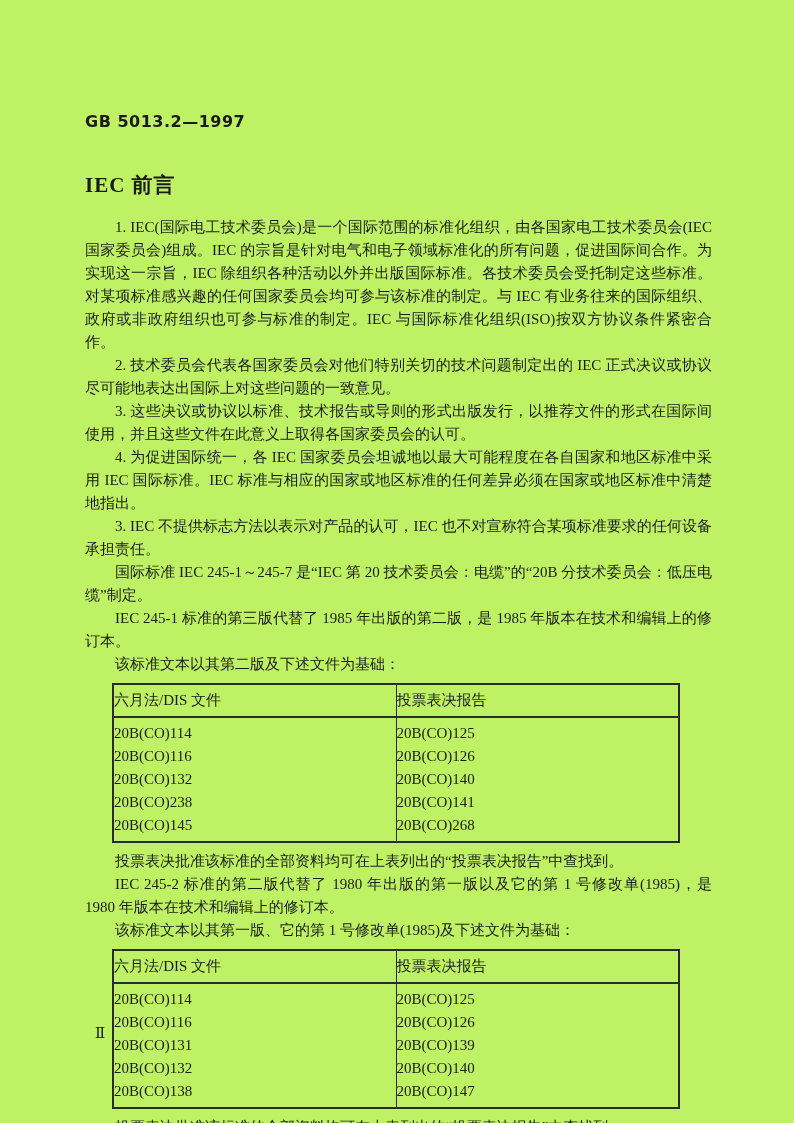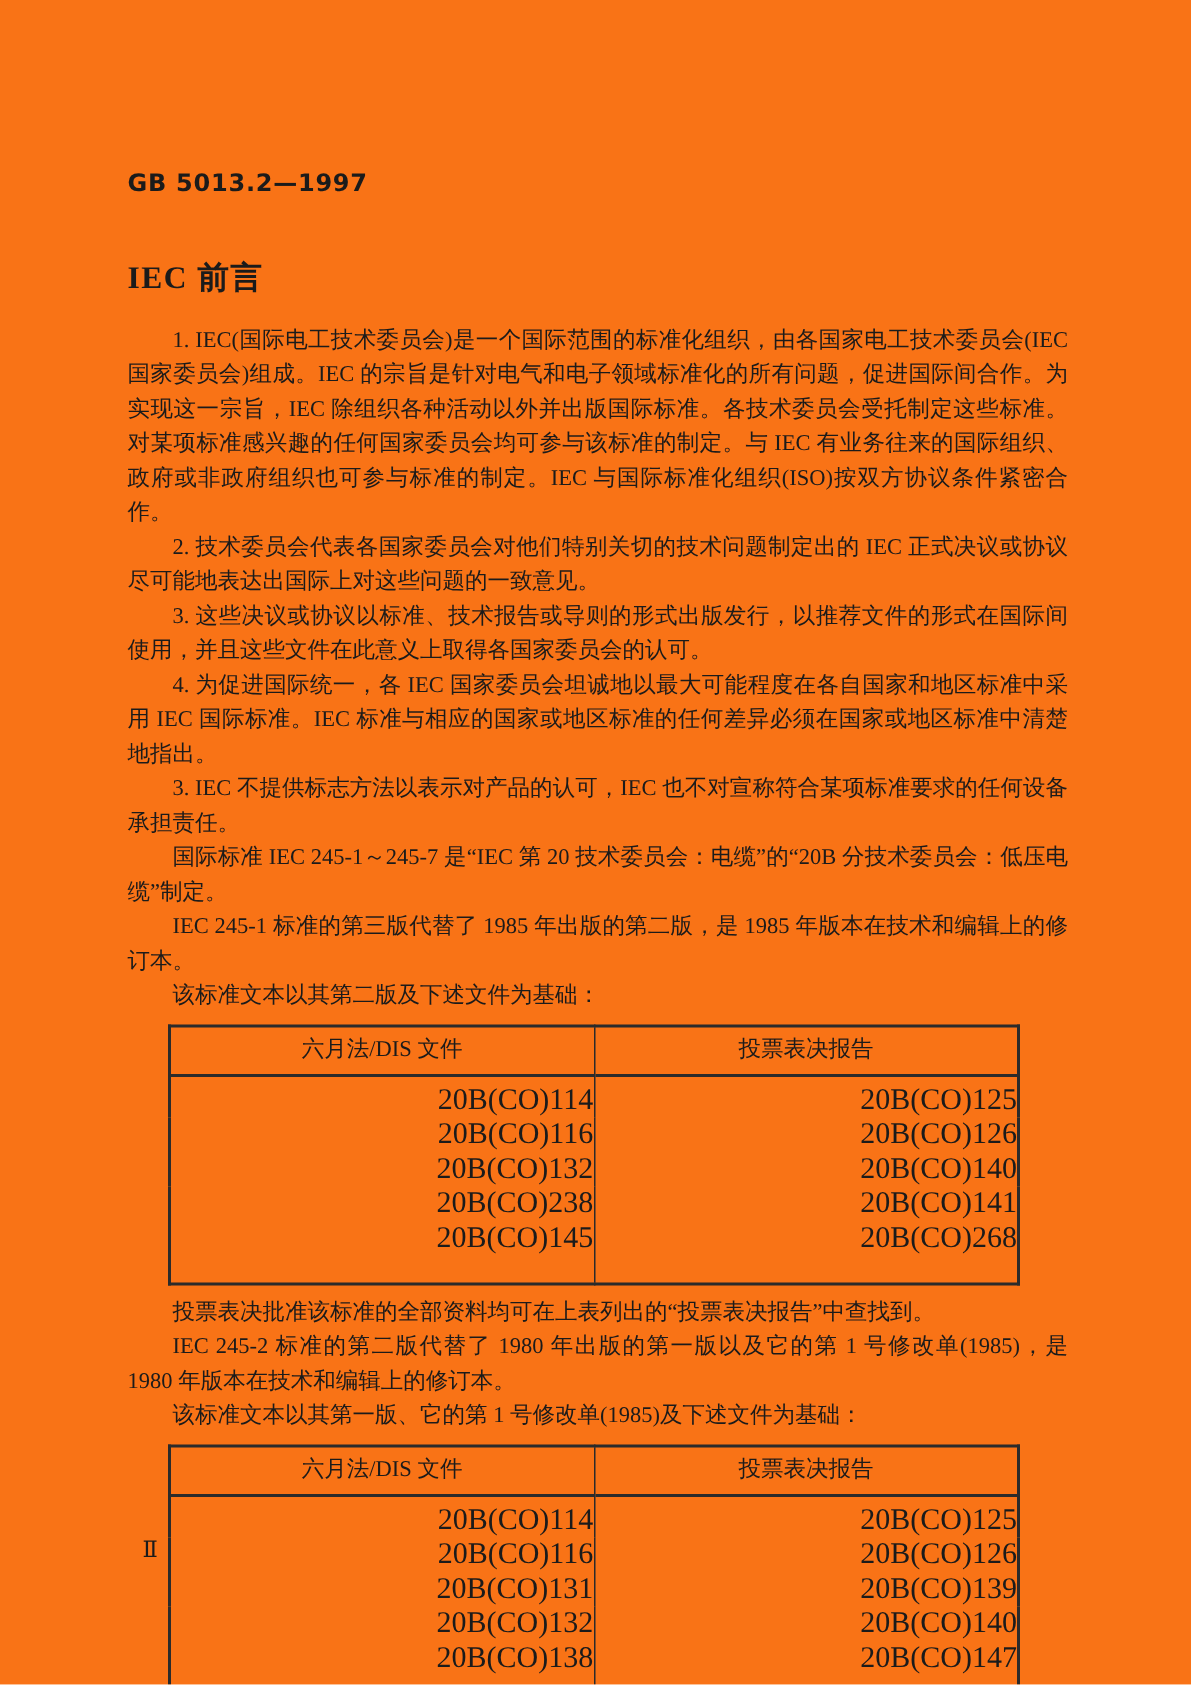--- a/index.html
+++ b/index.html
@@ -1,21 +1,21 @@
 <!DOCTYPE html>
 <html><head>
 <meta charset="utf-8">
 <style>
   html, body { margin: 0; padding: 0; background: #ffffff; }
   .page {
     position: relative;
     width: 794px;
     height: 1123px;
     margin: 0 auto;
-    background: #f97316;
+    background: #bef264;
     box-sizing: border-box;
     padding: 112px 82px 0 85px;
     font-family: "Liberation Serif", "DejaVu Serif", serif;
     color: #1b1b1b;
     overflow: hidden;
   }
   .doc-number {
     font-family: "DejaVu Sans", "Liberation Sans", sans-serif;
     font-weight: 700;
     font-size: 16px;
@@ -42,36 +42,36 @@
     width: 568px;
     margin: 7px 0 7px 27px;
     border-collapse: collapse;
     table-layout: fixed;
     border: 2px solid #2b2b2b;
   }
   table.doc-table th {
     font-weight: 400;
     font-size: 15px;
     height: 31px;
-    text-align: center;
+    text-align: left;
     border-bottom: 2px solid #2b2b2b;
     padding: 0;
   }
   table.doc-table td {
-    font-size: 20px;
+    font-size: 15px;
     height: 21px;
-    text-align: right;
+    text-align: left;
     padding: 0;
   }
   table.doc-table th:first-child,
   table.doc-table td:first-child {
     border-right: 1.5px solid #2b2b2b;
   }
   table.doc-table tbody tr:first-child td { padding-top: 4px; }
-  table.doc-table tbody tr:last-child td { padding-bottom: 18px; font-family: Liberation Serif, serif; }
+  table.doc-table tbody tr:last-child td { padding-bottom: 4px; font-family: Liberation Serif, serif; }
   .page-num {
     position: absolute;
     left: 95px;
     top: 1024px;
     font-size: 15px;
   }
 </style>
 </head>
 <body>
 

